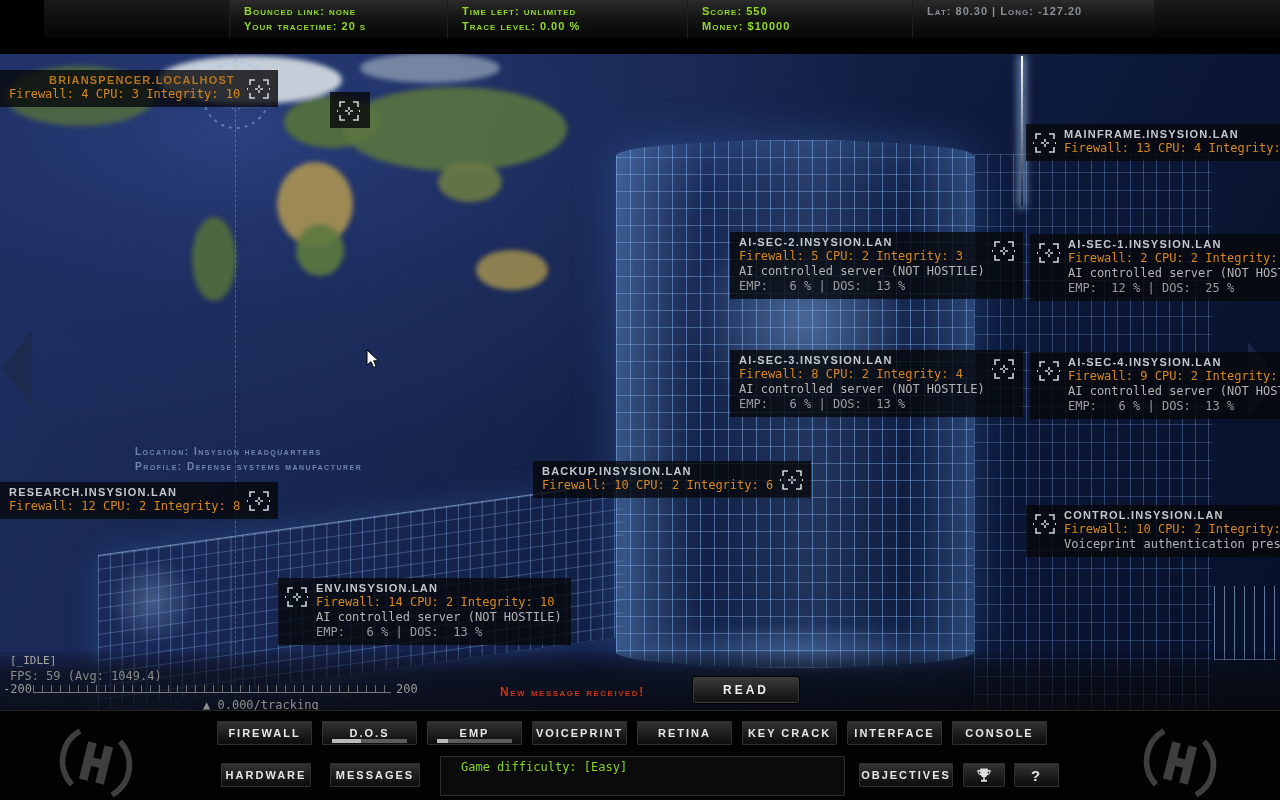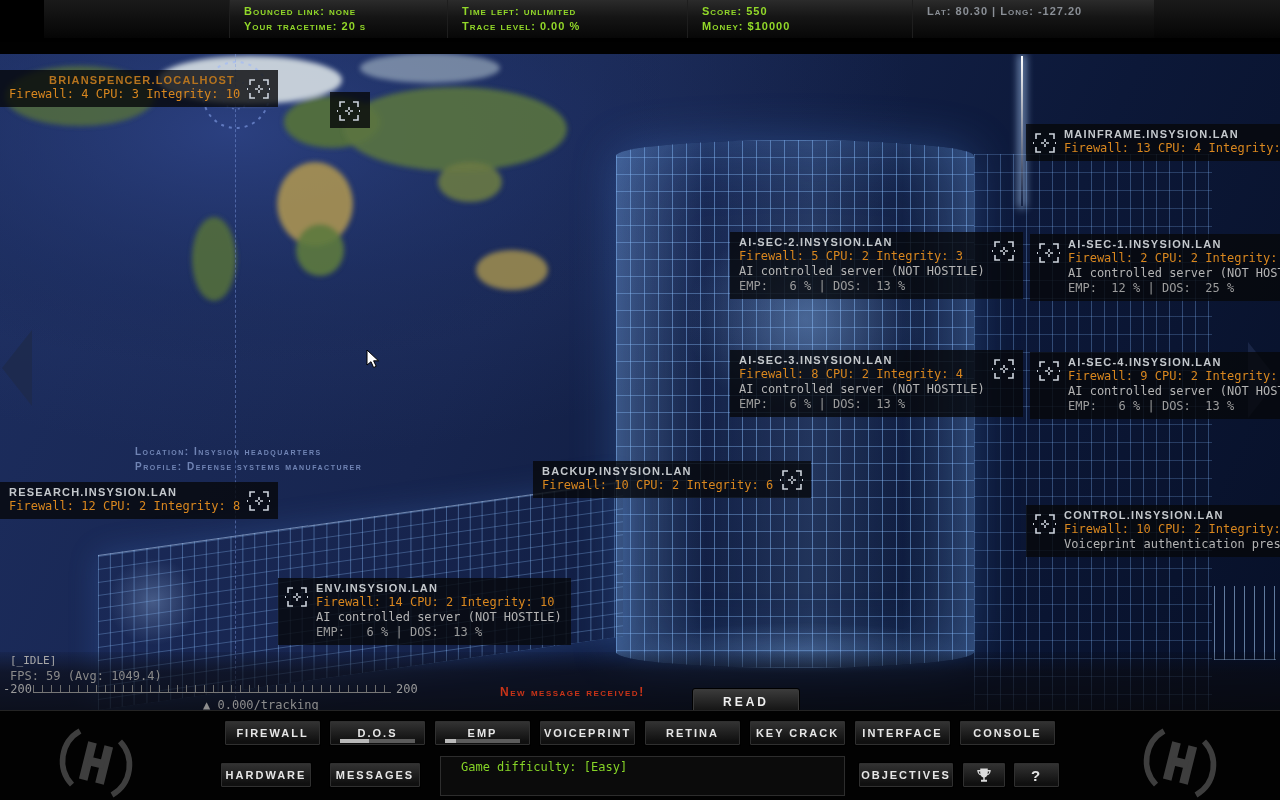--- a/index.html
+++ b/index.html
@@ -91,29 +91,29 @@
   #ruler-max { position:absolute; left:396px; top:30px; font-size:12px; color:#9a9a9a; }
   #ruler-ticks { position:absolute; left:33px; top:33px; width:358px; height:8px;
     border-bottom:1px solid #777;
     background:repeating-linear-gradient(90deg,#6e6e6e 0 1px, transparent 1px 9px); }
   #tracking { position:absolute; left:203px; top:46px; font-size:12px; color:#8e8e8e; }
   #message { position:absolute; left:500px; top:33px; font-size:12px; font-weight:bold;
     font-variant:small-caps; letter-spacing:1.5px; color:#c93418; }
   #read-btn { position:absolute; left:692px; top:24px; width:108px; height:28px;
     background:linear-gradient(180deg,#3c3c3c,#161616 80%); border:1px solid #000;
     box-shadow:0 0 0 1px #3a3a3a inset; border-radius:3px; color:#eee;
-    font-size:12px; font-weight:bold; letter-spacing:3px; text-align:center; line-height:27px; cursor:pointer;margin-top:12px; }
+    font-size:12px; font-weight:bold; letter-spacing:3px; text-align:center; line-height:27px; cursor:pointer; }
   #timer { position:absolute; left:1212px; top:56px; font-size:13px; color:#9a9a9a;margin-left:21px; }
 
   
   #toolbar { position:absolute; left:0; top:710px; width:1280px; height:90px;
     background:#020202; border-top:1px solid #242424; }
   .logo { position:absolute; top:12px; width:92px; height:80px; }
   #logo-left { left:50px; } #logo-right { left:1134px; }
-  #btn-row1 { position:absolute; left:224px; top:9px; display:flex; gap:8px; }
+  #btn-row1 { position:absolute; left:216px; top:9px; display:flex; gap:8px; }
   .gbtn { position:relative; height:26px; background:linear-gradient(180deg,#343434,#101010 85%);
     border:1px solid #000; box-shadow:0 0 0 1px #303030 inset; border-radius:2px;
     color:#e6e6e6; font-size:11px; font-weight:bold; letter-spacing:2px;
     text-align:center; line-height:25px; cursor:pointer; white-space:nowrap; }
   #btn-row1 .gbtn { width:97px; }
   .gbtn .track { position:absolute; left:10px; right:10px; bottom:2px; height:4px; background:#5c5c5c; }
   .gbtn .track i { display:block; height:100%; background:#b9b9b9; }
   #btn-hardware { position:absolute; left:220px; top:51px; width:92px; }
   #btn-messages { position:absolute; left:329px; top:51px; width:92px; }
   #console-box { position:absolute; left:440px; top:45px; width:405px; height:40px;

